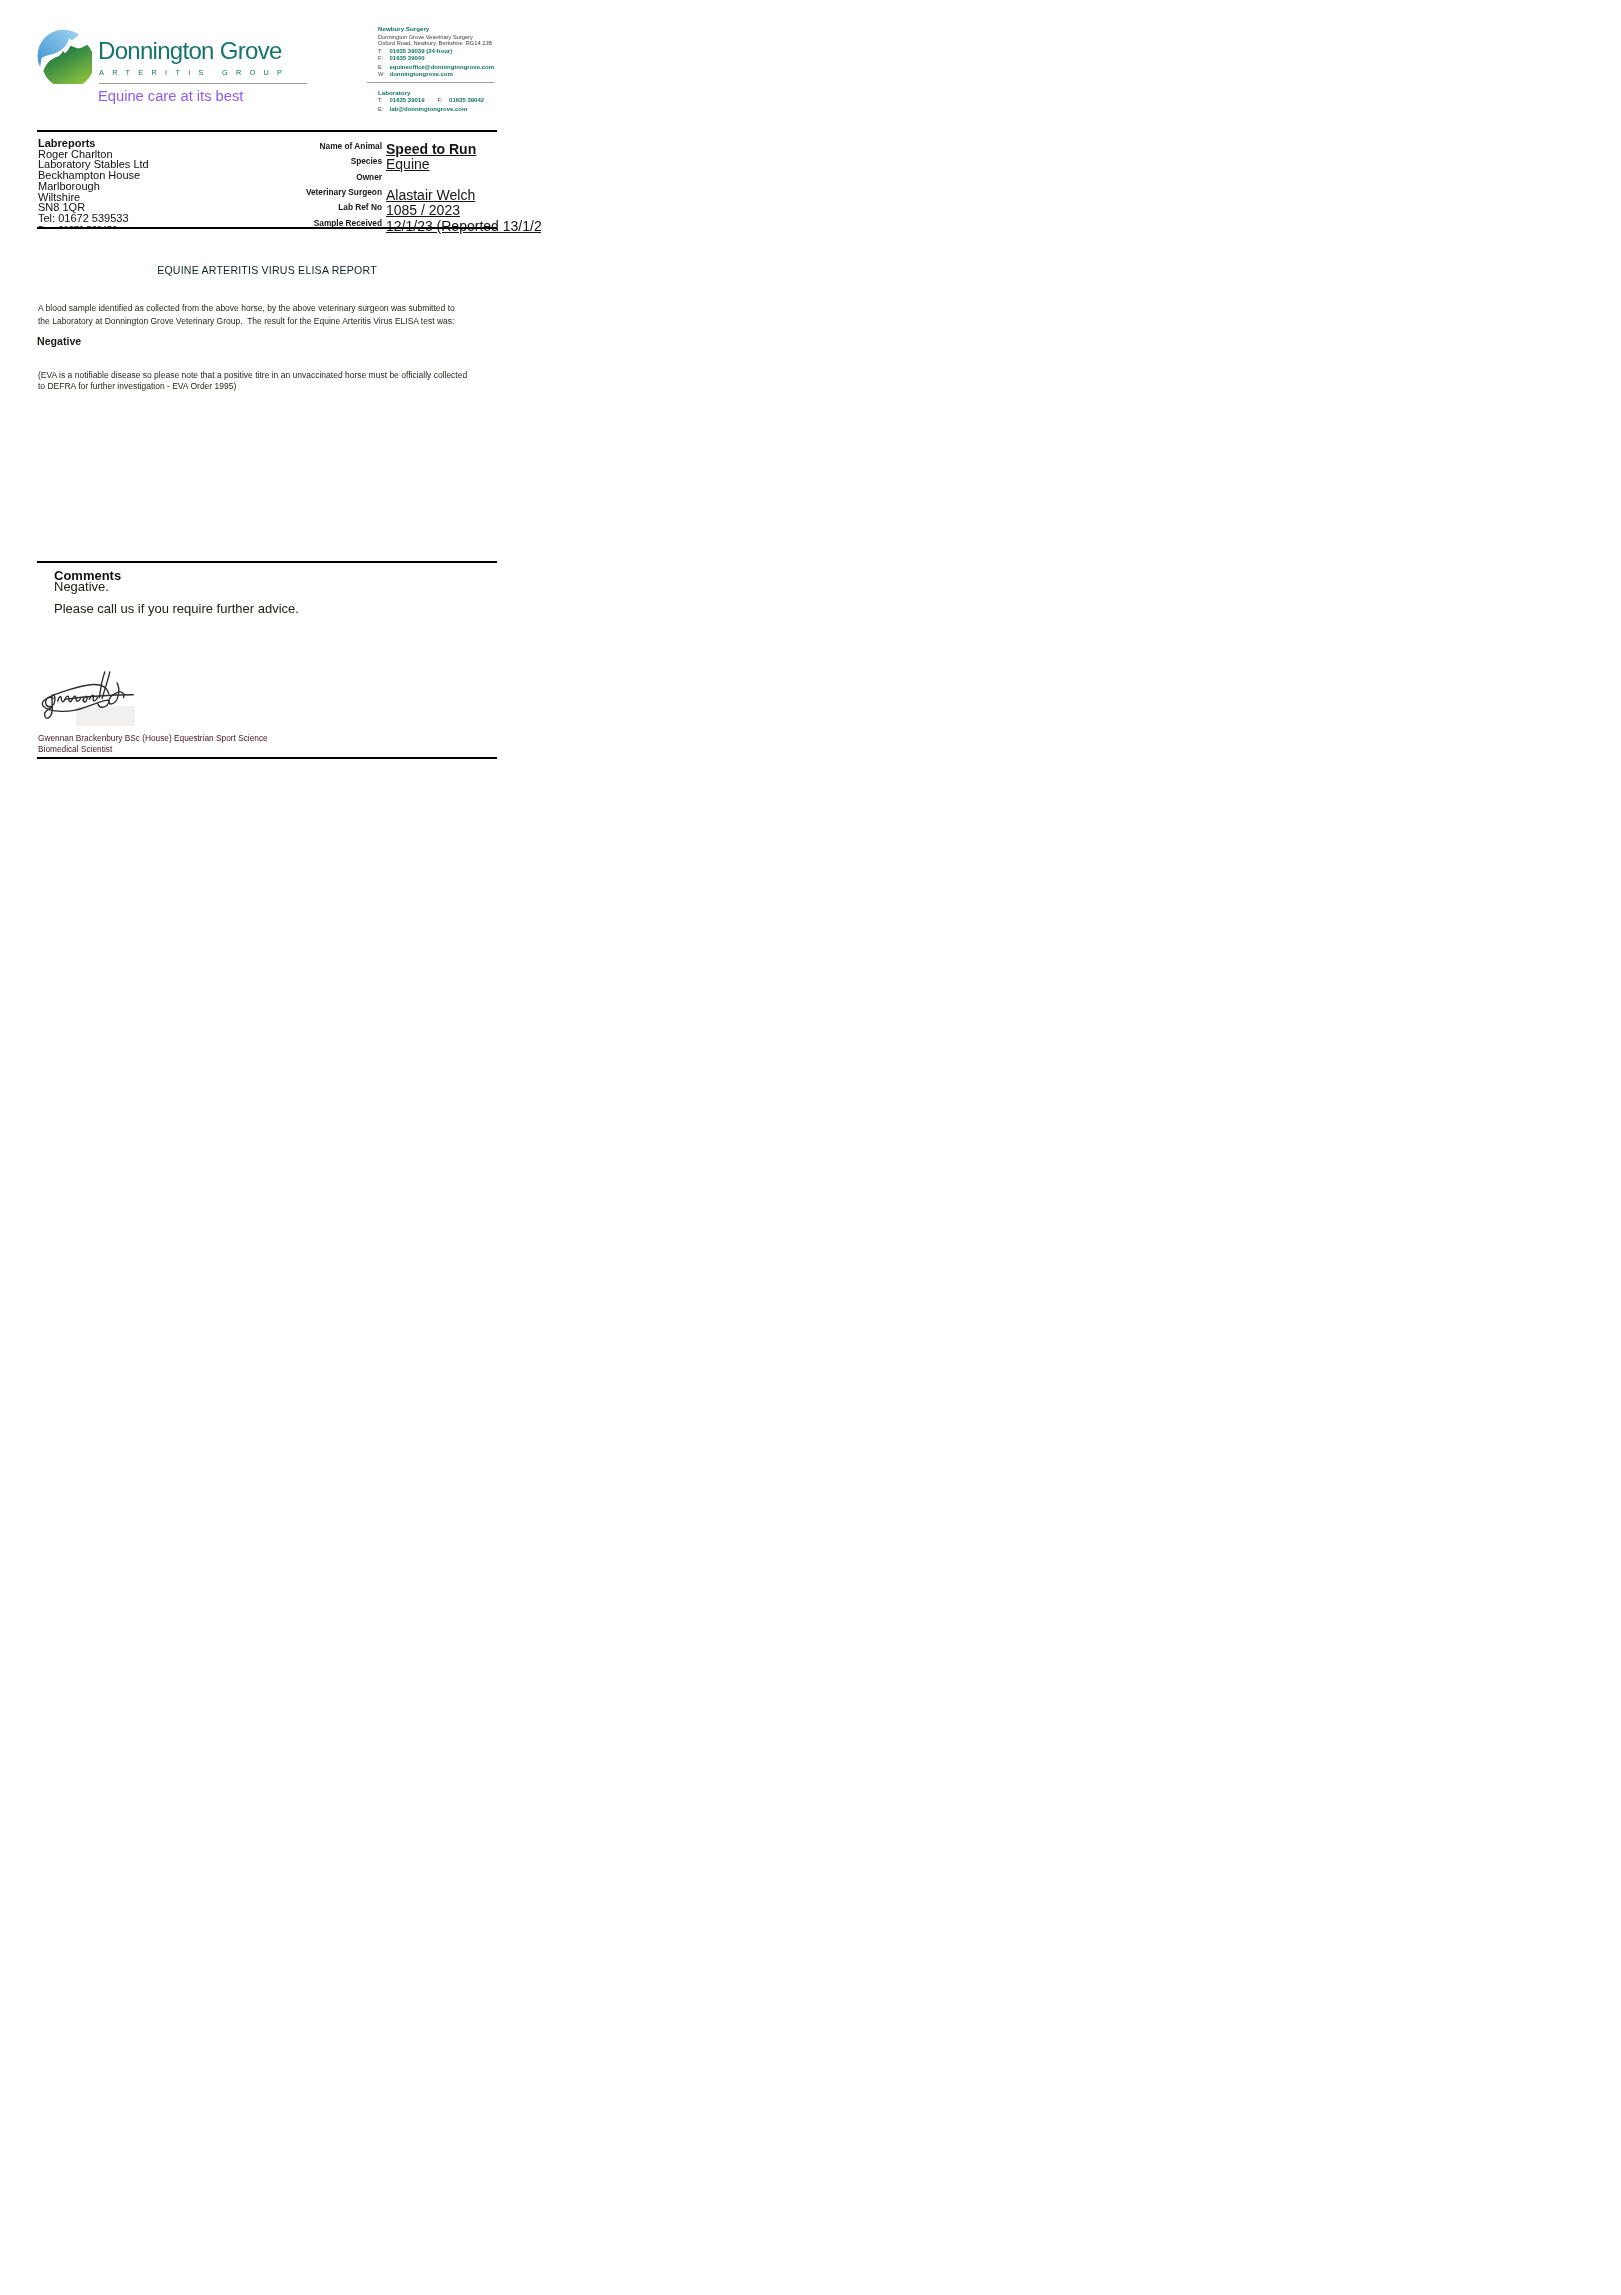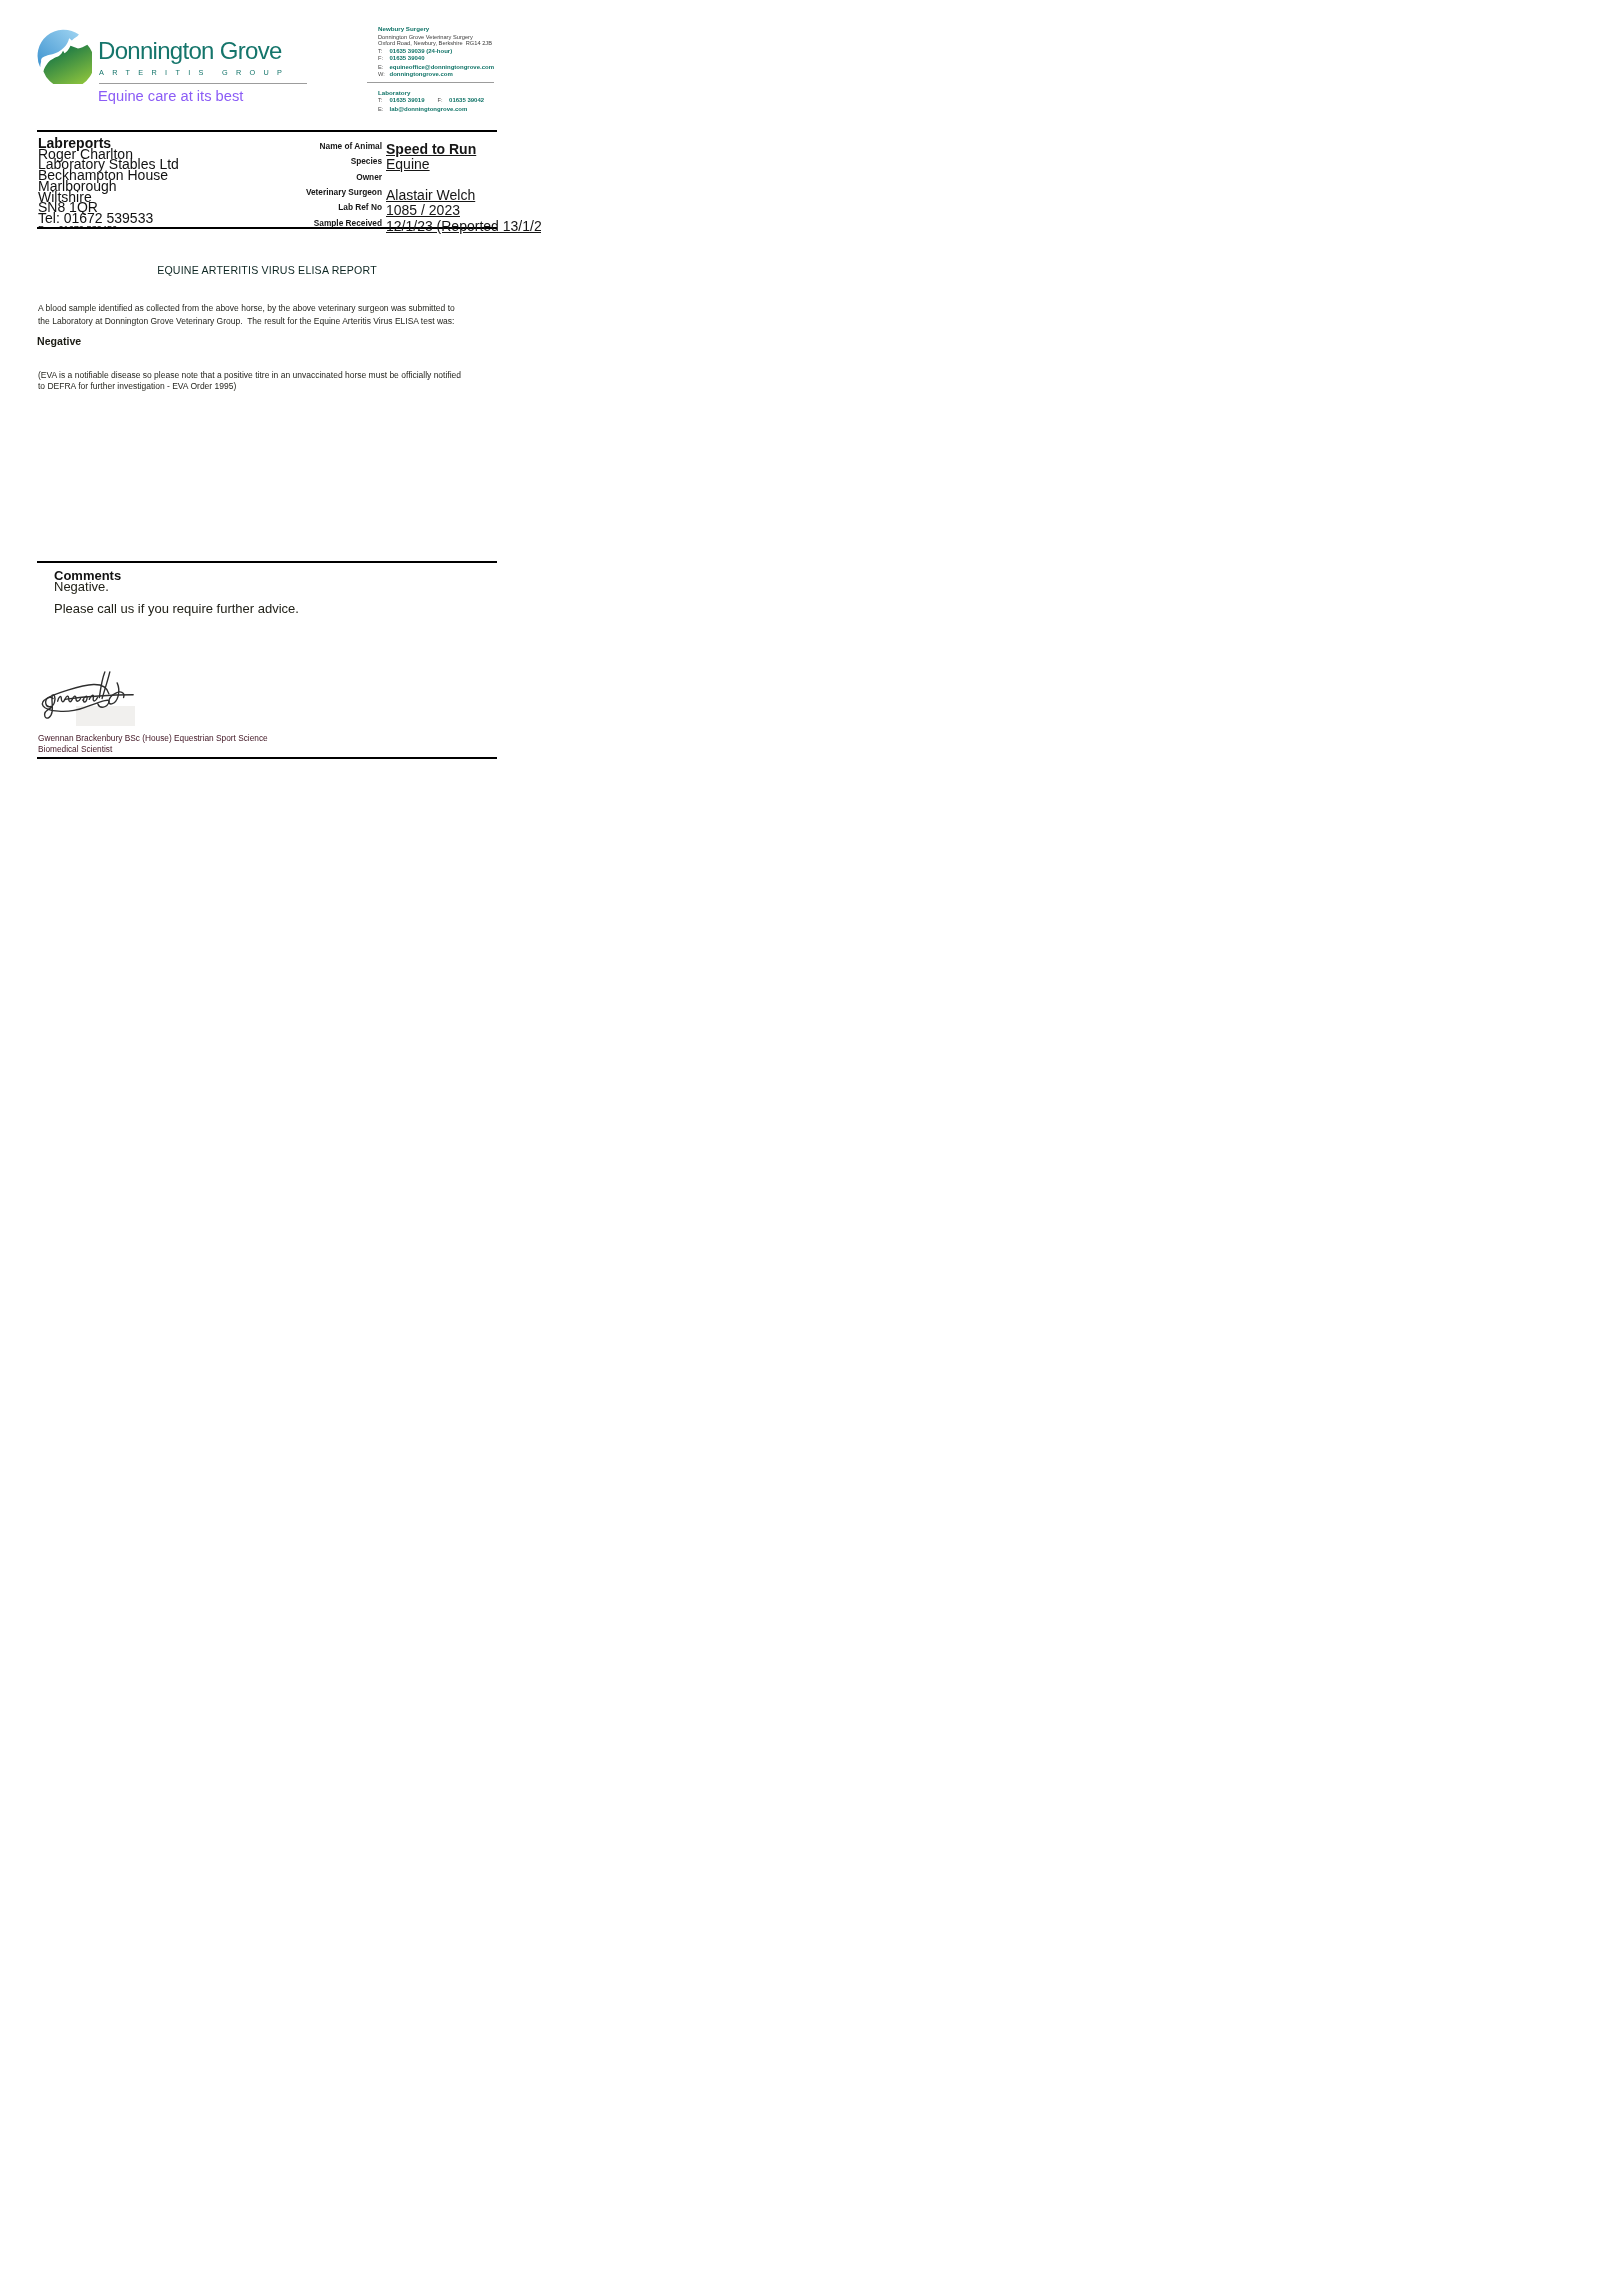--- a/index.html
+++ b/index.html
@@ -18,21 +18,21 @@
   .cb-title{font-size:6.2px;font-weight:bold;color:#117468;}
   .cb-gray{font-size:5.7px;color:#3d3d3d;}
   .cb-row{left:378px;font-size:5.7px;white-space:nowrap;}
   .cb-row .lbl{display:inline-block;color:#4a4a4a;width:11.5px;}
   .cb-row .lbl2{display:inline-block;color:#4a4a4a;width:11.5px;margin-left:13px;}
   .cb-row .val{color:#117468;font-weight:bold;font-size:6px;}
   .contact-rule{left:367px;top:82px;width:127px;height:1.1px;background:#9c9c9c;}
   
   .black-rule{left:37px;width:460px;height:1.6px;background:#000;}
   
-  .recipient{left:38px;top:138px;font-size:14px;line-height:10.7px;color:#111;}
+  .recipient{left:38px;top:138px;font-size:11px;line-height:10.7px;color:#111;}
   .recipient .bold{font-weight:bold;}
   .clip-line{left:38px;top:224px;height:3.2px;overflow:hidden;}
   .clip-line div{font-size:9.2px;line-height:10px;color:#111;}
   
   .srow{left:0;width:541px;height:11px;}
   .srow .sl{position:absolute;left:220px;width:162px;text-align:right;font-size:8.3px;font-weight:bold;color:#161616;white-space:nowrap;}
   .srow .sv{position:absolute;left:386px;font-size:14px;color:#161616;white-space:nowrap;text-decoration:underline;}
   .srow .sv.bold{font-weight:bold;}
   
   .title{left:37px;top:264px;width:460px;text-align:center;font-size:10.6px;font-weight:normal;letter-spacing:0.2px;color:#0d2622;}
@@ -134,21 +134,21 @@
   </div>
   <div class="abs srow" style="top:218px">
     <span class="sl">Sample Received</span>
     <span class="sv">12/1/23 (Reported 13/1/23)</span>
   </div>
 
   <div class="abs title">EQUINE ARTERITIS VIRUS ELISA REPORT</div>
   <div class="abs bodyline" style="top:303px">A blood sample identified as collected from the above horse, by the above veterinary surgeon was submitted to</div>
   <div class="abs bodyline" style="top:316px">the Laboratory at Donnington Grove Veterinary Group.  The result for the Equine Arteritis Virus ELISA test was:</div>
   <div class="abs result">Negative</div>
-  <div class="abs bodyline" style="top:370px">(EVA is a notifiable disease so please note that a positive titre in an unvaccinated horse must be officially notified</div>
+  <div class="abs bodyline" style="top:370px">(EVA is a notifiable disease so please note that a positive titre in an unvaccinated horse must be officially collected</div>
   <div class="abs bodyline" style="top:381px">to DEFRA for further investigation - EVA Order 1995)</div>
 
   <div class="abs black-rule" style="top:561px"></div>
   <div class="abs cmt bold" style="top:568px">Comments</div>
   <div class="abs cmt" style="top:579px">Negative.</div>
   <div class="abs cmt" style="top:601px">Please call us if you require further advice.</div>
 
   <div class="abs scan-smudge"></div>
   <svg class="abs sig" width="95" height="54" viewBox="0 0 206 118">
     <g fill="none" stroke="#2e2e2e" stroke-width="3" stroke-linecap="round">

